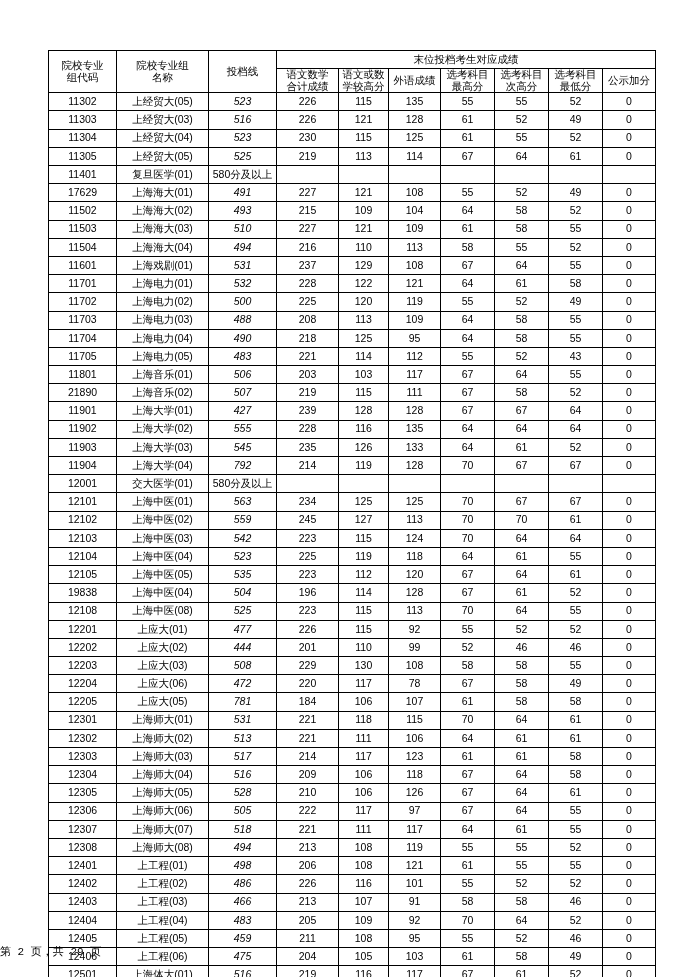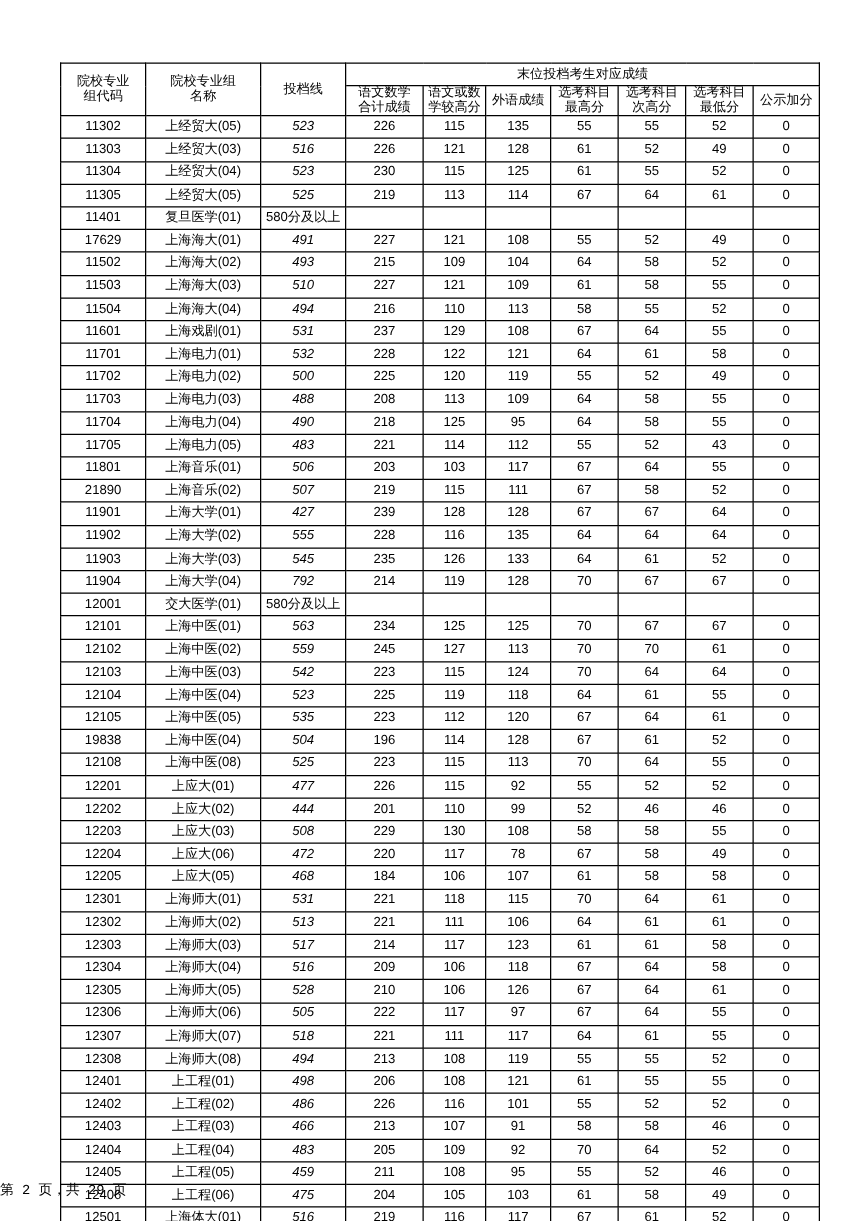--- a/index.html
+++ b/index.html
@@ -528,21 +528,21 @@
           <td>117</td>
           <td>78</td>
           <td>67</td>
           <td>58</td>
           <td>49</td>
           <td>0</td>
         </tr>
         <tr>
           <td class="code">12205</td>
           <td class="name">上应大(05)</td>
-          <td class="line">468</td>
+          <td class="line">781</td>
           <td>184</td>
           <td>106</td>
           <td>107</td>
           <td>61</td>
           <td>58</td>
           <td>58</td>
           <td>0</td>
         </tr>
         <tr>
           <td class="code">12301</td>

